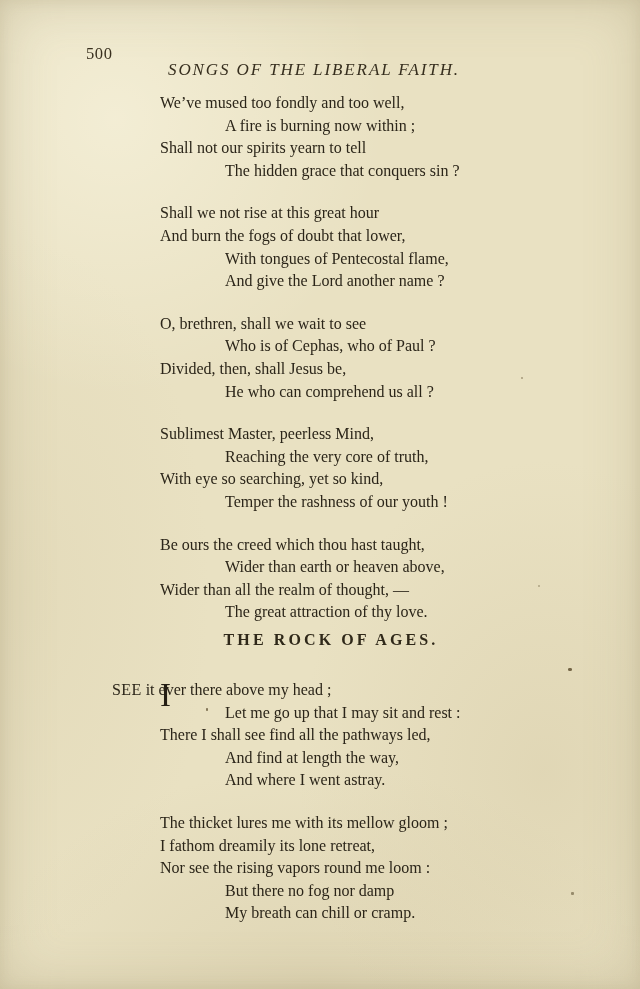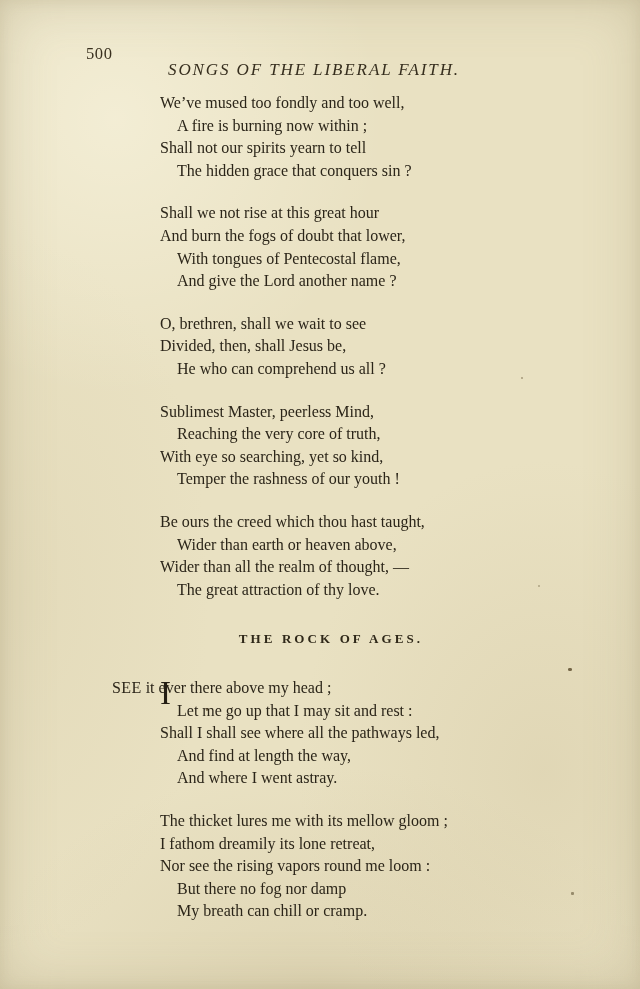--- a/index.html
+++ b/index.html
@@ -76,21 +76,21 @@
   .poem {
     position: absolute;
     left: 0;
     width: 640px;
   }
   #poem-one { top: 92px; }
   #poem-two { top: 631px; }
 
   .poem-title {
     text-align: center;
-    font-size: 13px;
+    font-size: 16px;
     letter-spacing: 3.1px;
     color: #2f2819;
     margin: 0 0 30px 0;
     padding-left: 22px;
   }
 
   .stanza {
     margin: 0 0 20px 0;
     padding: 0;
     list-style: none;
@@ -98,21 +98,21 @@
   .stanza:last-child { margin-bottom: 0; }
 
   .line {
     margin: 0;
     padding: 0 0 0 160px;
     font-size: 16px;
     line-height: 22.6px;
     white-space: pre;
     color: #2b2519;
   }
-  .line.indent-1 { padding-left: 177px; }
+  .line.indent-1 { padding-left: 177px; margin-left: 48px; }
 
   
   .stanza.has-dropcap { position: relative; }
   .dropcap {
     position: absolute;
     left: 160px;
     top: 1px;
     font-size: 33px;
     line-height: 30px;
     color: #241e14;
@@ -158,20 +158,21 @@
         <p class="line indent-1">The hidden grace that conquers sin ?</p>
       </div>
       <div class="stanza">
         <p class="line">Shall we not rise at this great hour</p>
         <p class="line">And burn the fogs of doubt that lower,</p>
         <p class="line indent-1">With tongues of Pentecostal flame,</p>
         <p class="line indent-1">And give the Lord another name ?</p>
       </div>
       <div class="stanza">
         <p class="line">O, brethren, shall we wait to see</p>
+        <p class="line indent-1">Who is of Cephas, who of Paul ?</p>
         <p class="line">Divided, then, shall Jesus be,</p>
         <p class="line indent-1">He who can comprehend us all ?</p>
       </div>
       <div class="stanza">
         <p class="line">Sublimest Master, peerless Mind,</p>
         <p class="line indent-1">Reaching the very core of truth,</p>
         <p class="line">With eye so searching, yet so kind,</p>
         <p class="line indent-1">Temper the rashness of our youth !</p>
       </div>
       <div class="stanza">
@@ -182,21 +183,21 @@
       </div>
     </div>
 
   <div class="poem" id="poem-two">
     <h2 class="poem-title">THE ROCK OF AGES.</h2>
     <div class="poem-body">
         <div class="stanza has-dropcap">
           <span class="dropcap">I</span>
           <p class="line dropcap-line"><span class="smallcaps">SEE</span><span> it ever there above my head ;</span></p>
           <p class="line indent-1">Let me go up that I may sit and rest :</p>
-          <p class="line">Shall I shall see where all the pathways led,</p>
+          <p class="line">There I shall see find all the pathways led,</p>
           <p class="line indent-1">And find at length the way,</p>
           <p class="line indent-1">And where I went astray.</p>
         </div>
         <div class="stanza">
           <p class="line">The thicket lures me with its mellow gloom ;</p>
           <p class="line">I fathom dreamily its lone retreat,</p>
           <p class="line">Nor see the rising vapors round me loom :</p>
           <p class="line indent-1">But there no fog nor damp</p>
           <p class="line indent-1">My breath can chill or cramp.</p>
         </div>

